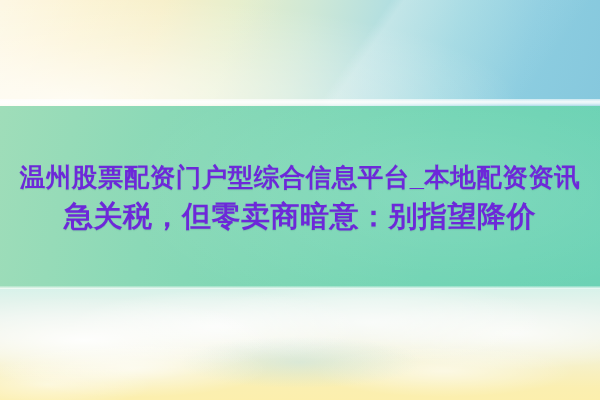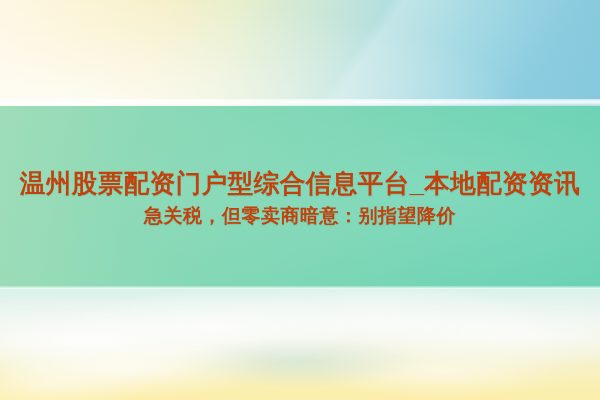--- a/index.html
+++ b/index.html
@@ -112,39 +112,39 @@
   .band-text {
     position: absolute;
     left: 0;
     top: 106px;
     width: 600px;
     height: 183px;
     display: flex;
     flex-direction: column;
     justify-content: center;
     align-items: center;
-    color: #c2410c;
+    color: #6d28d9;
     font-weight: bold;
     letter-spacing: 0.5px;
     text-shadow: 0 1px 1px rgba(80,160,130,0.28);
     white-space: nowrap;
   }
   .band-line {
     line-height: 1.18;
   }
   .line-title {
     font-size: 25.5px;
     margin-bottom: 7px;
   }
   .line-sub-a {
     font-size: 25.5px;
     margin-bottom: 1px;
   }
   .line-sub-b {
-    font-size: 19px;
+    font-size: 29px;
   }
 
   
   .sky-bottom {
     position: absolute;
     left: 0;
     top: 289px;
     width: 600px;
     height: 111px;
     background: linear-gradient(to bottom,

